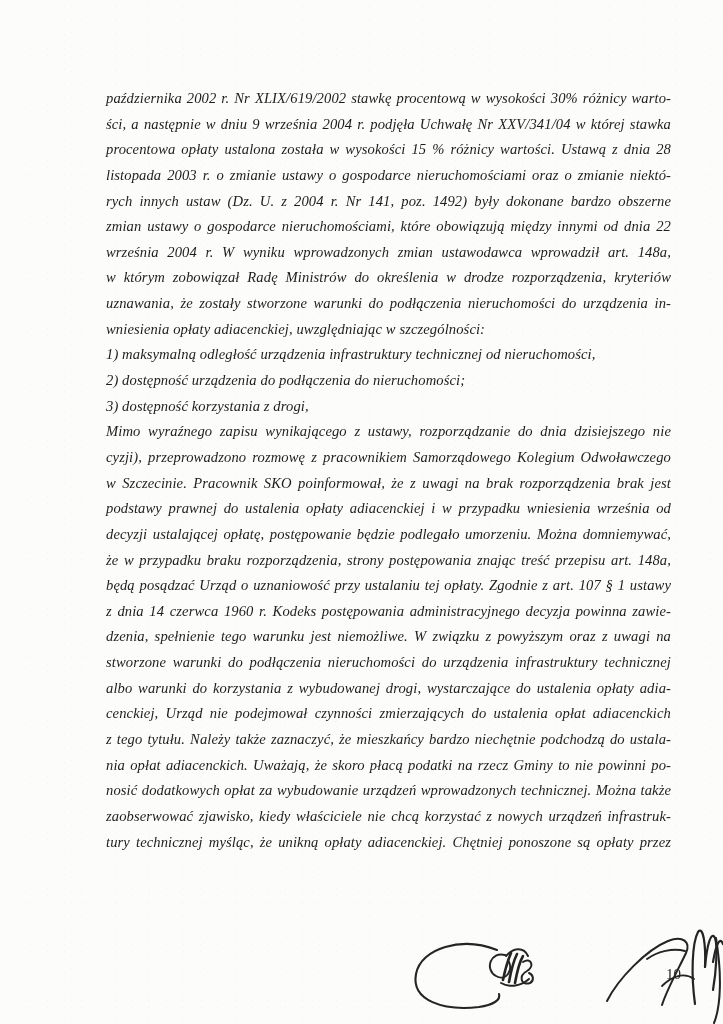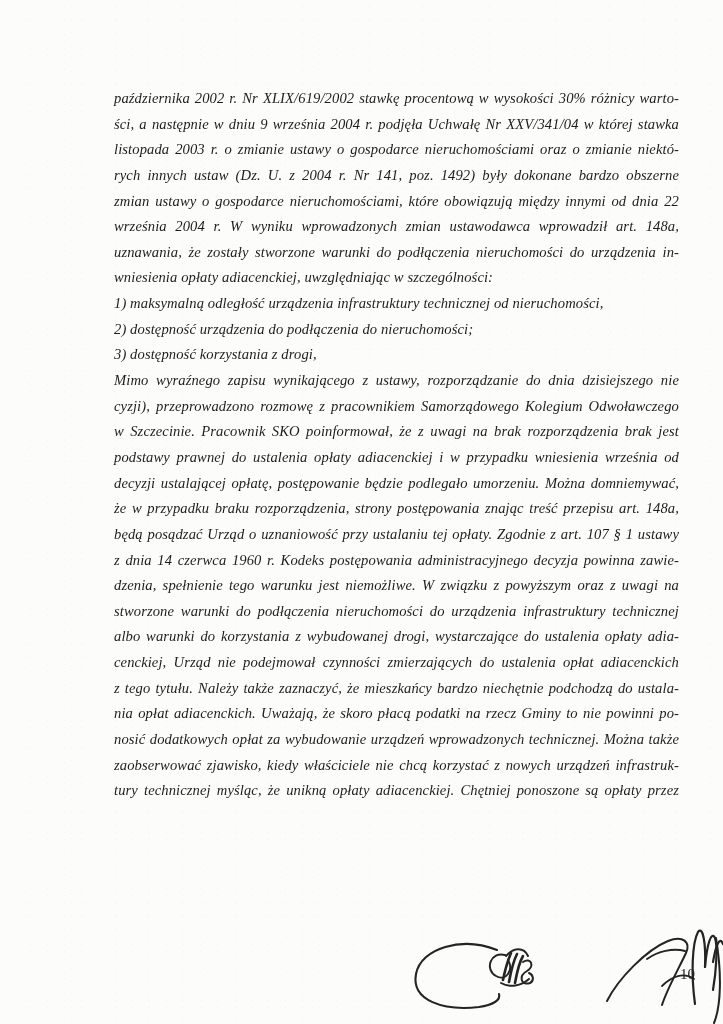--- a/index.html
+++ b/index.html
@@ -12,21 +12,21 @@
     
     background-image:
       radial-gradient(circle, rgba(40,40,40,0.045) 0 0.7px, transparent 0.8px),
       radial-gradient(circle, rgba(40,40,40,0.03) 0 0.7px, transparent 0.8px);
     background-size: 11px 13px, 17px 7px;
     background-position: 0 0, 5px 3px;
     font-family: "Liberation Serif", serif;
   }
   .text-block {
     position: absolute;
-    left: 114px; top: 86px; width: 565px;
+    left: 106px; top: 86px; width: 565px;
     color: #1d1d1d;
   }
   .line {
     font-family: "Liberation Serif", serif;
     font-style: italic;
     font-size: 14.6px;
     height: 25.65px;
     line-height: 25.65px;
     white-space: normal;
     overflow: visible;
@@ -42,37 +42,39 @@
     width: 328px; height: 104px;
   }
   .sig-svg path {
     fill: none;
     stroke: #242424;
     stroke-linecap: round;
     stroke-linejoin: round;
   }
   .page-number {
     position: absolute;
-    left: 680px; top: 966px;
+    left: 666px; top: 966px;
     font-family: "Liberation Serif", serif;
     font-size: 15px;
     color: #242424;
     text-align: right;
   }
 </style>
 </head>
 <body>
 
 <div class="text-block">
     <div class="line j">października 2002 r. Nr XLIX/619/2002 stawkę procentową w wysokości 30% różnicy warto-</div>
     <div class="line j">ści, a następnie w dniu 9 września 2004 r. podjęła Uchwałę Nr XXV/341/04 w której stawka</div>
+    <div class="line j">procentowa opłaty ustalona została w wysokości 15 % różnicy wartości. Ustawą z dnia 28</div>
     <div class="line j">listopada 2003 r. o zmianie ustawy o gospodarce nieruchomościami oraz o zmianie niektó-</div>
     <div class="line j">rych innych ustaw (Dz. U. z 2004 r. Nr 141, poz. 1492) były dokonane bardzo obszerne</div>
     <div class="line j">zmian ustawy o gospodarce nieruchomościami, które obowiązują między innymi od dnia 22</div>
     <div class="line j">września 2004 r. W wyniku wprowadzonych zmian ustawodawca wprowadził art. 148a,</div>
+    <div class="line j">w którym zobowiązał Radę Ministrów do określenia w drodze rozporządzenia, kryteriów</div>
     <div class="line j">uznawania, że zostały stworzone warunki do podłączenia nieruchomości do urządzenia in-</div>
     <div class="line">wniesienia opłaty adiacenckiej, uwzględniając w szczególności:</div>
     <div class="line">1) maksymalną odległość urządzenia infrastruktury technicznej od nieruchomości,</div>
     <div class="line">2) dostępność urządzenia do podłączenia do nieruchomości;</div>
     <div class="line">3) dostępność korzystania z drogi,</div>
     <div class="line j">Mimo wyraźnego zapisu wynikającego z ustawy, rozporządzanie do dnia dzisiejszego nie</div>
     <div class="line j">cyzji), przeprowadzono rozmowę z pracownikiem Samorządowego Kolegium Odwoławczego</div>
     <div class="line j">w Szczecinie. Pracownik SKO poinformował, że z uwagi na brak rozporządzenia brak jest</div>
     <div class="line j">podstawy prawnej do ustalenia opłaty adiacenckiej i w przypadku wniesienia września od</div>
     <div class="line j">decyzji ustalającej opłatę, postępowanie będzie podlegało umorzeniu. Można domniemywać,</div>

